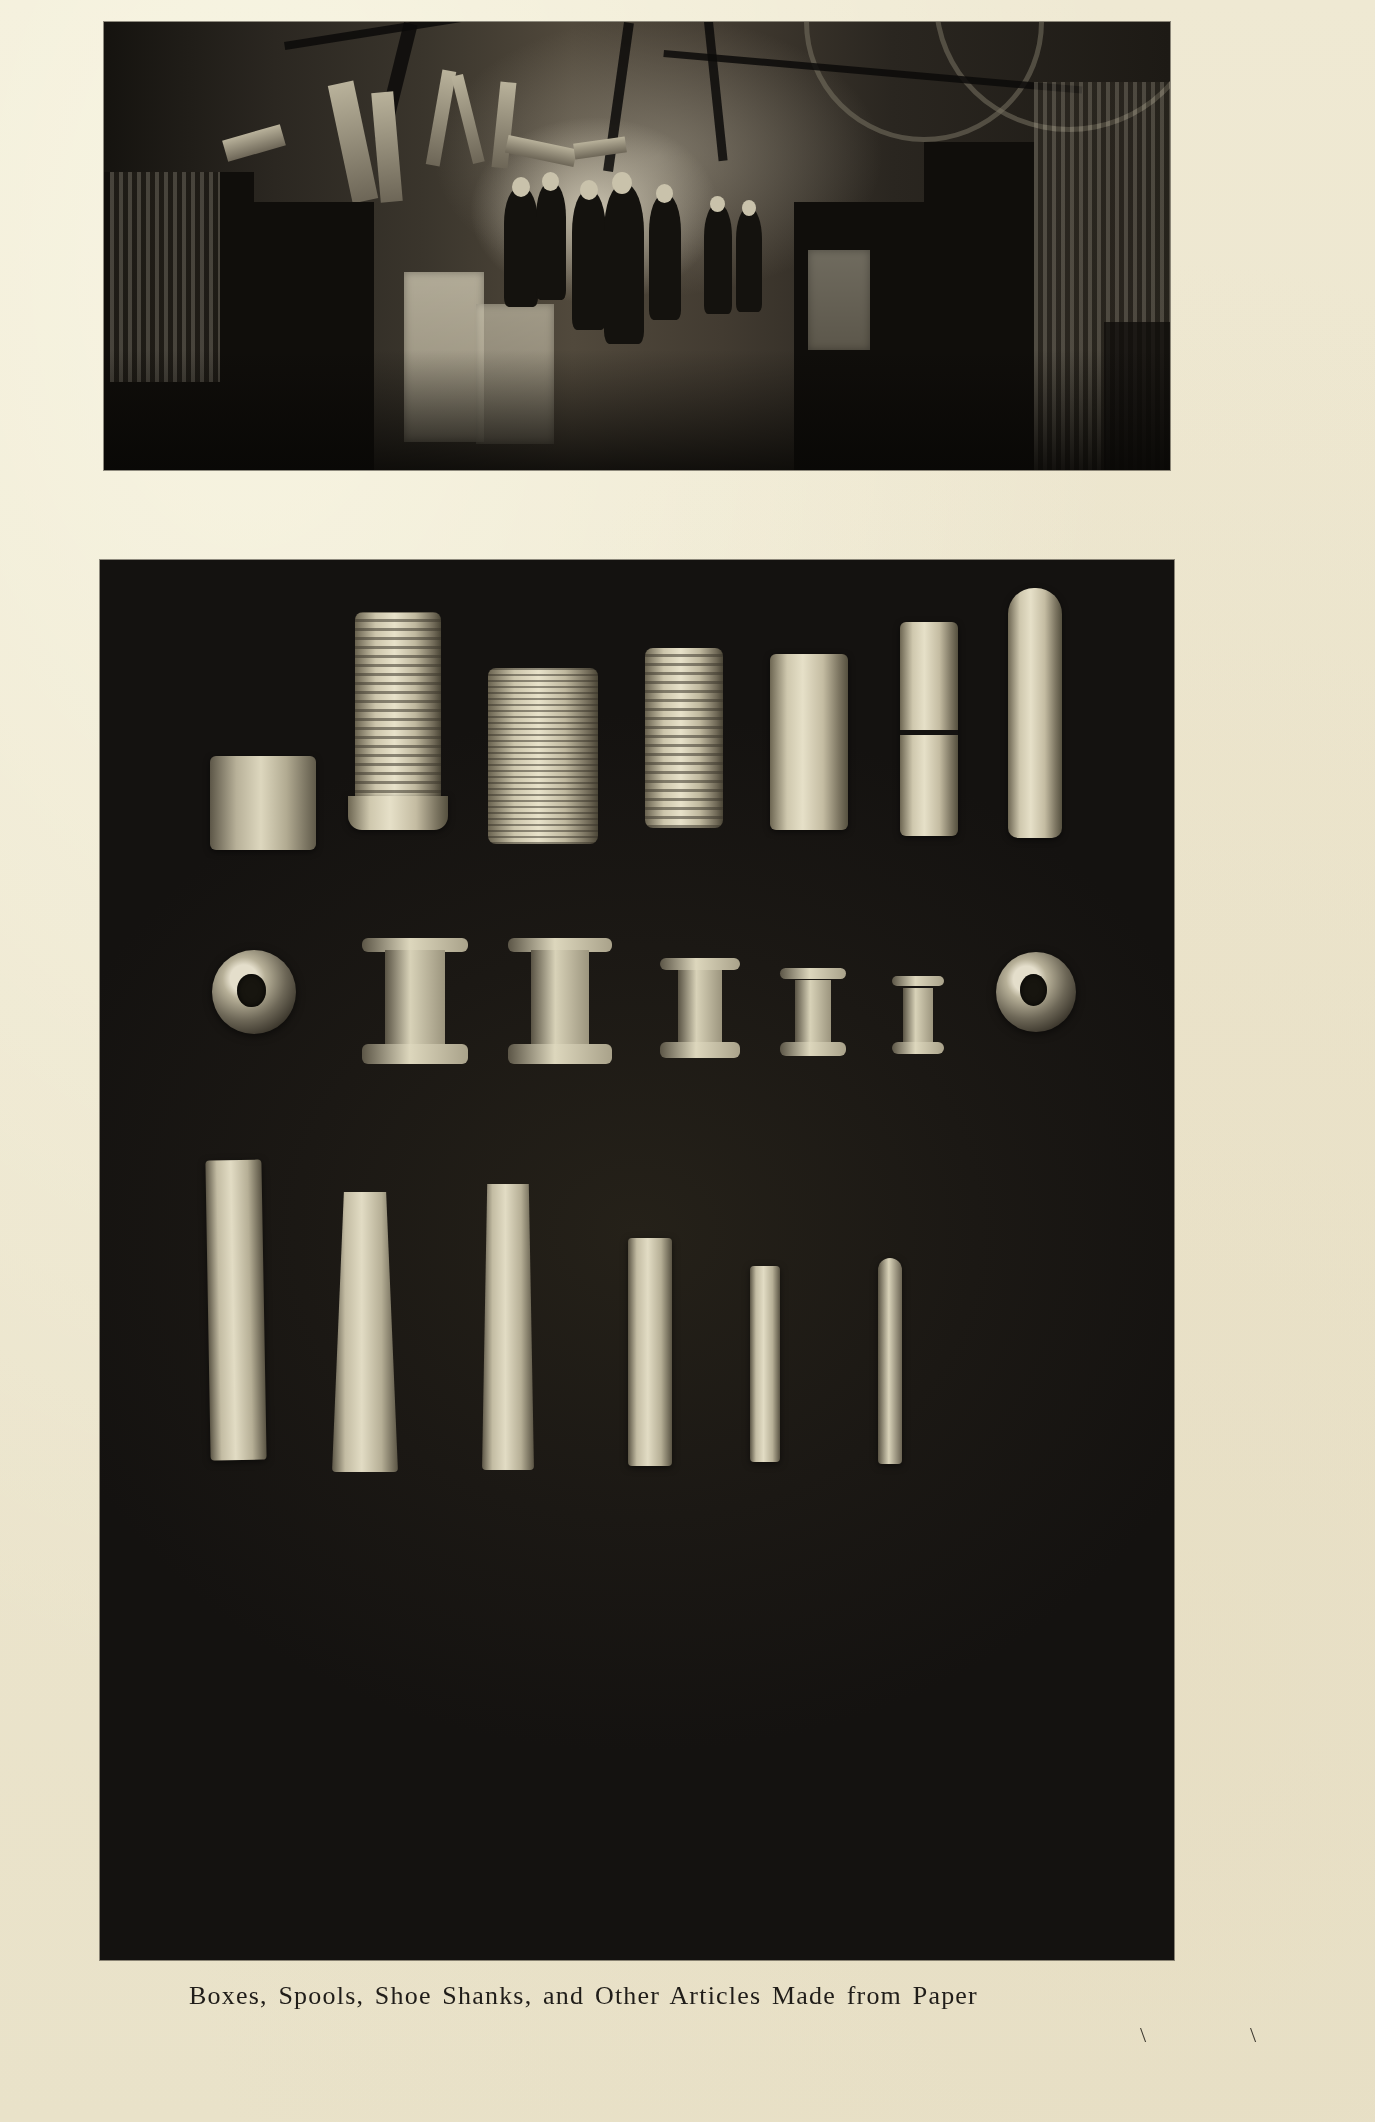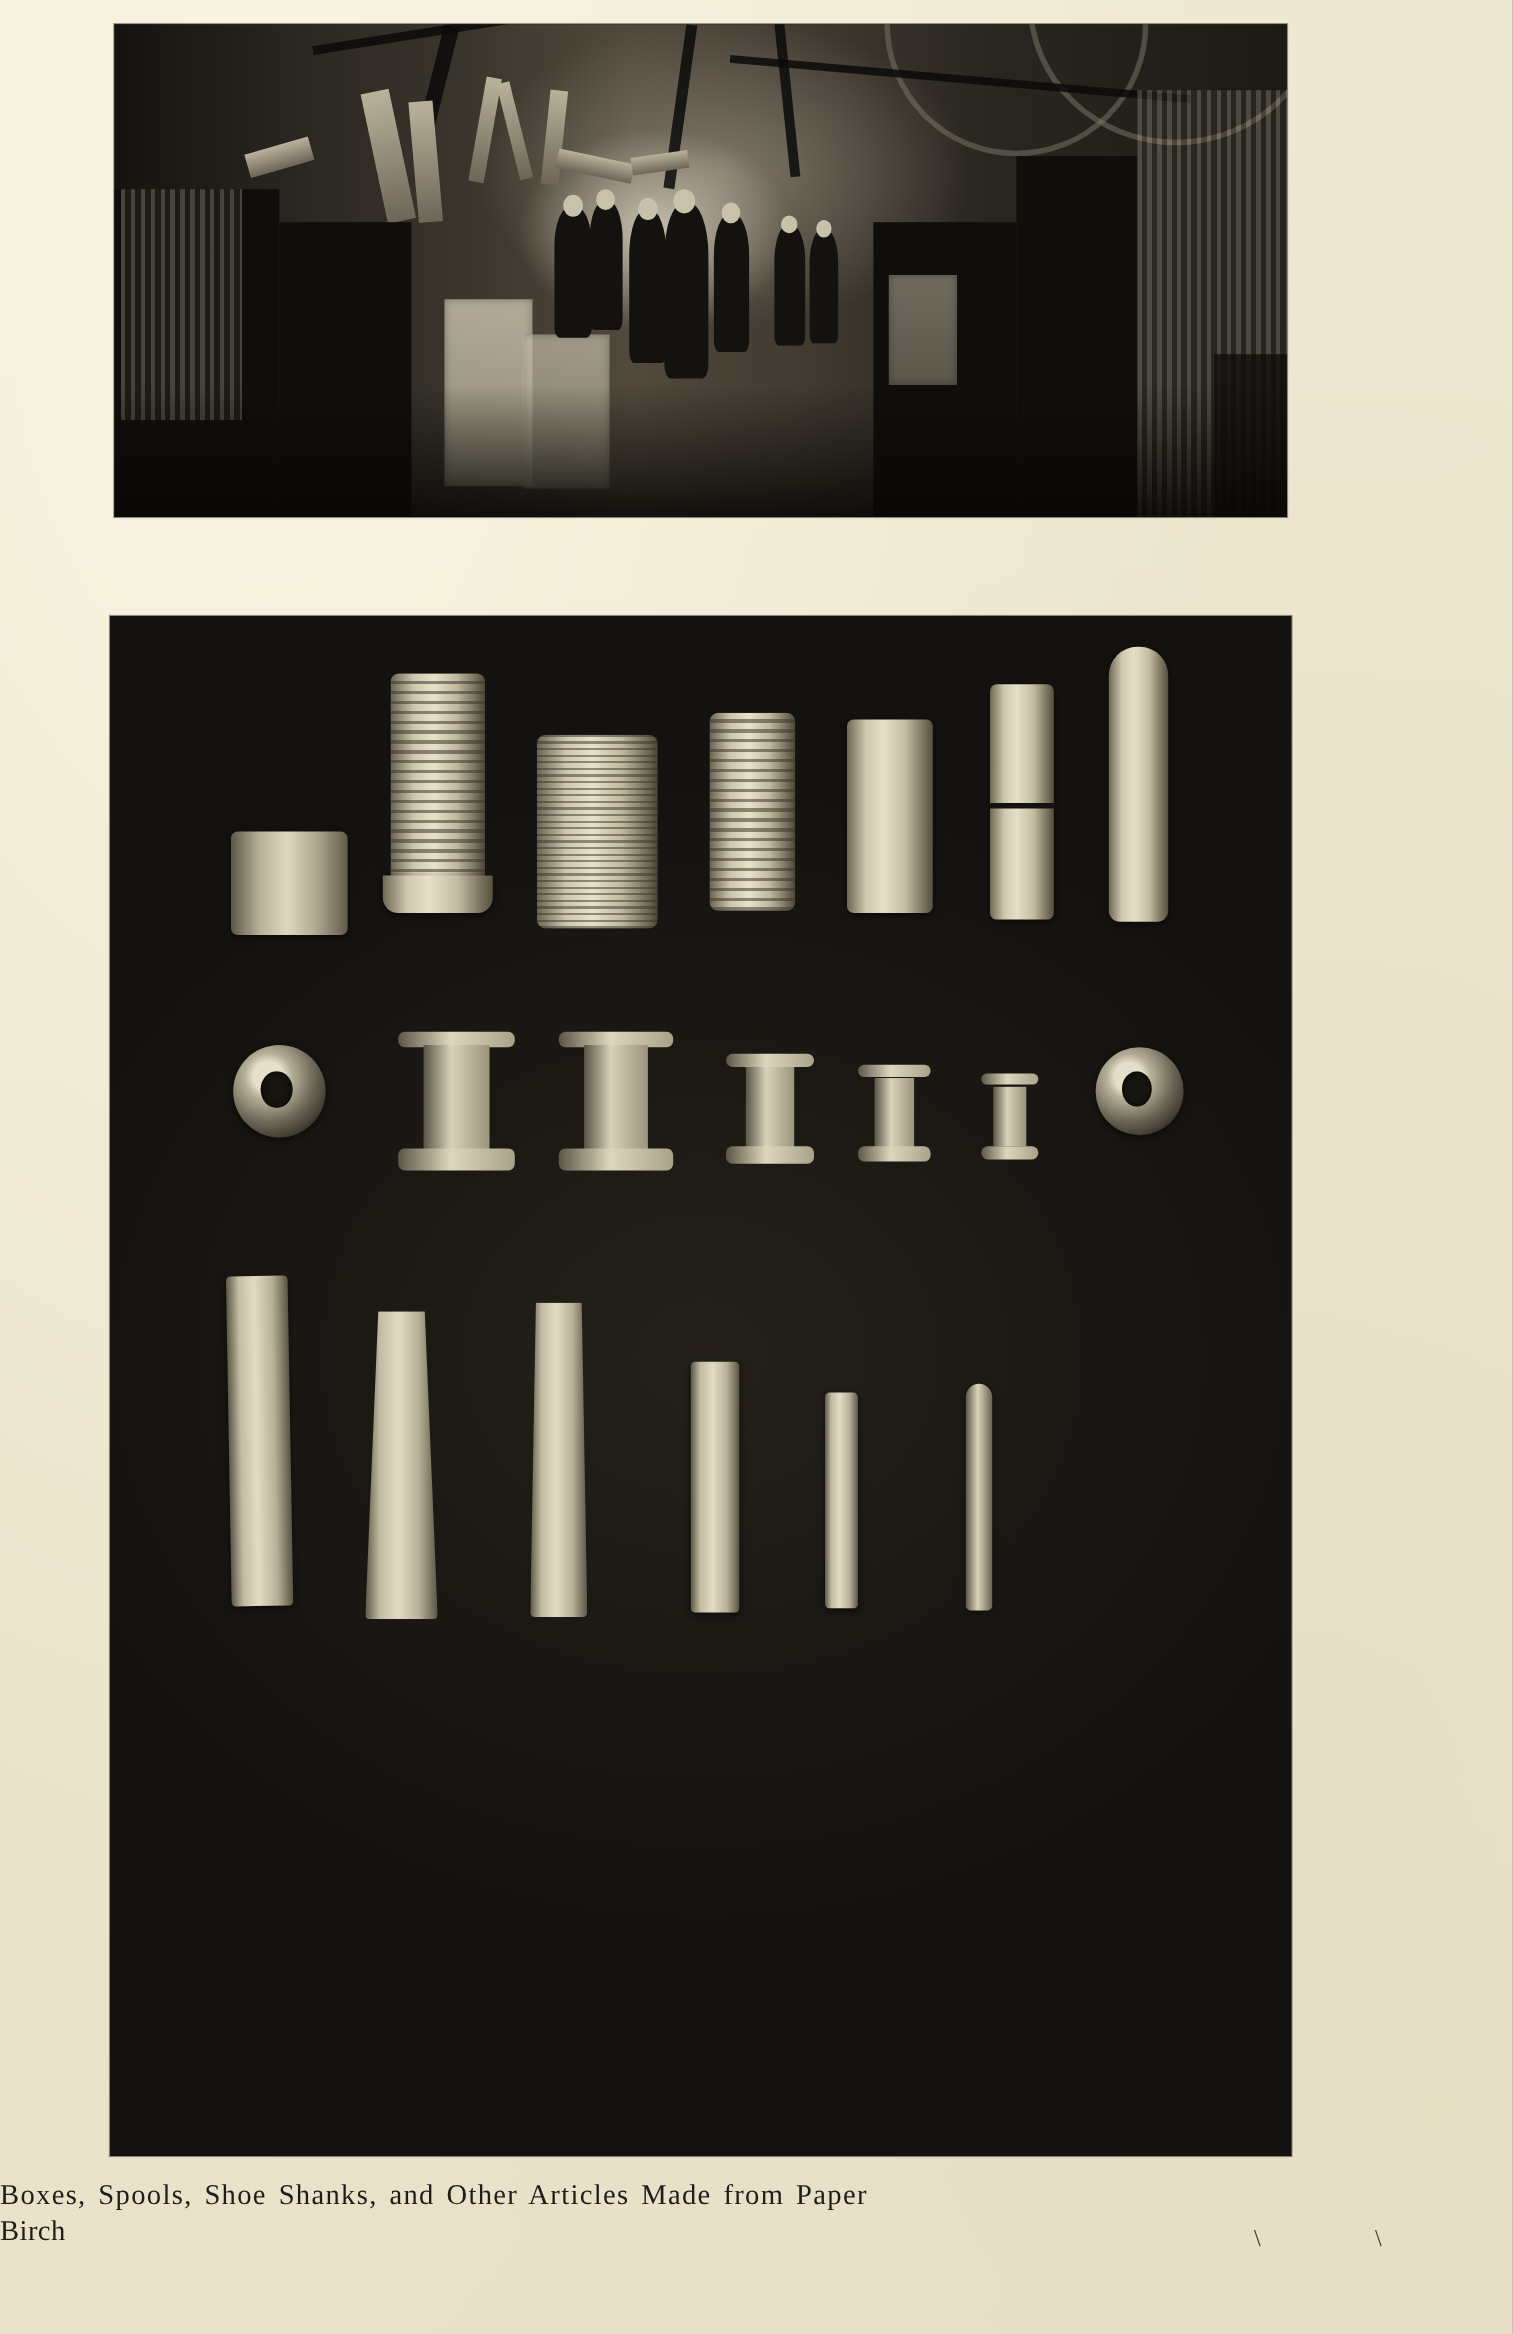--- a/index.html
+++ b/index.html
@@ -186,20 +186,21 @@
     background: linear-gradient(90deg, #5d5747 0%, #c3bca3 20%, #e2dcc4 45%, #b6af96 75%, #5a5444 100%);
     box-shadow: 0 2px 7px rgba(0,0,0,0.5);
   }
 
   
   .caption2 {
     position: absolute;
     left: 0;
     top: 1980px;
     width: 1167px;
+    text-align: center;
     font-size: 26px;
     line-height: 1.22;
     color: #201d19;
   }
   .caption2 .line1 {
     display: block;
     letter-spacing: 1.2px;
     word-spacing: 3px;
   }
   .caption2 .line2 {
@@ -329,19 +330,18 @@
       <div class="shank" style="left:382px; top:624px; width:52px; height:286px; border-radius:4px; clip-path: polygon(10% 0, 90% 0, 100% 100%, 0 100%);"></div>
       <div class="shank" style="left:528px; top:678px; width:44px; height:228px; border-radius:4px;"></div>
       <div class="shank" style="left:650px; top:706px; width:30px; height:196px; border-radius:4px;"></div>
       <div class="shank" style="left:778px; top:698px; width:24px; height:206px; border-radius:12px 12px 4px 4px; background:linear-gradient(90deg,#5a5444,#d9d3b9 45%,#6b6453);"></div>
 
     </div>
   </div>
 
   <div class="caption2">
     <span class="line1">Boxes, Spools, Shoe Shanks, and Other Articles Made from Paper</span>
-    <span class="line2">Birch</span>
   </div>
 
   <div class="pen-mark" style="left:1140px; top:2022px;">\</div>
   <div class="pen-mark" style="left:1250px; top:2022px;">\</div>
 
 </div>
 
 </body></html>

